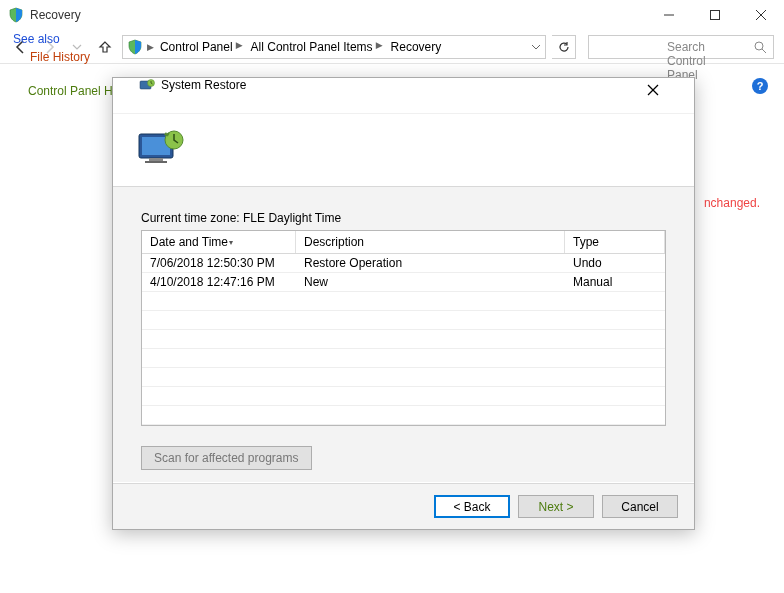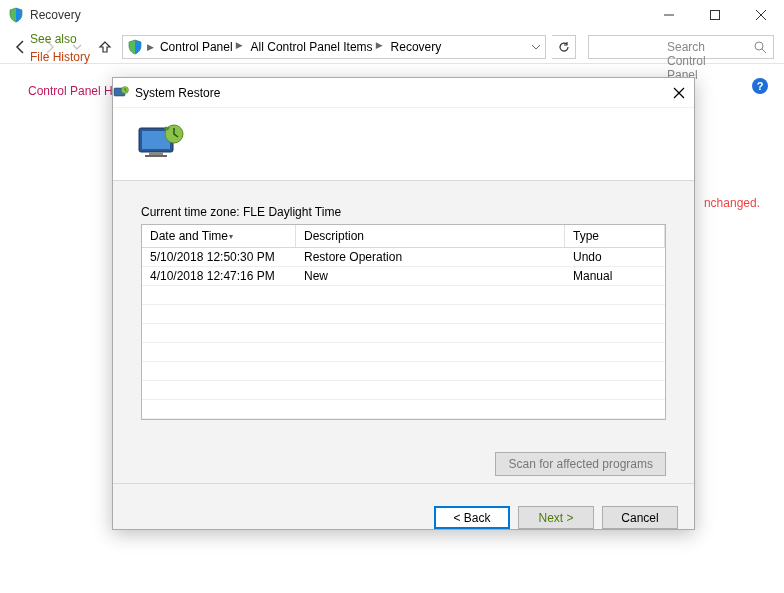--- a/index.html
+++ b/index.html
@@ -20,51 +20,51 @@
 .addr .shield{width:16px;height:16px}
 .crumb{display:flex;align-items:flex-start;gap:3px;padding:0 2px}
 .crumb-sep{color:#666;font-size:9px}
 .addr-right{display:flex;align-items:center;gap:4px;margin-left:auto}
 .refresh{width:24px;height:24px;border:1px solid #ccc;border-left:none;display:flex;align-items:center;justify-content:center}
 .search{width:186px;height:24px;border:1px solid #ccc;display:flex;align-items:center;padding:0 6px;color:#888;margin-left:6px}
 .search span{width:14px;height:14px;margin-left:auto}
 
 
 .body{position:relative;padding:20px 28px}
-.cp-home{color:#be185d;position:absolute;left:28px;top:20px}
-.see-also{position:absolute;left:30px;bottom:58px;color:#4d7c0f}
+.cp-home{color:#4d7c0f;position:absolute;left:28px;top:20px}
+.see-also{position:absolute;left:13px;bottom:58px;color:#1d4ed8}
 .file-history{position:absolute;left:30px;bottom:40px;color:#c2410c}
 .help-bubble{position:absolute;right:16px;top:14px;width:16px;height:16px;border-radius:50%;background:#1e6fd8;color:#fff;display:flex;align-items:center;justify-content:center;font-size:11px;font-weight:bold}
 .unchanged{position:absolute;right:24px;top:132px;color:#ef4444}
 
 
 .dialog{position:absolute;left:112px;top:77px;width:583px;height:453px;background:#fff;border:1px solid #aaa;box-shadow:0 4px 18px rgba(0,0,0,.25)}
-.dlg-titlebar{height:30px;display:flex;align-items:center;padding:0 0;background:#fff;border-bottom:1px solid #f0f0f0}
+.dlg-titlebar{height:36px;display:flex;align-items:flex-start;padding:0 26px;background:#fff;border-bottom:1px solid #f0f0f0}
 .dlg-titlebar .dlg-icon{width:16px;height:16px;margin-right:6px}
 .dlg-close{margin-left:auto;width:30px;height:24px;display:flex;align-items:center;justify-content:center}
 .dlg-header{padding:14px 24px 18px;display:flex;align-items:flex-start;gap:12px;border-bottom:1px solid #d8d8d8}
 .dlg-header .htxt{font-weight:bold;font-size:12px;flex:1;padding-top:2px}
 .dlg-header .hicon{width:48px;height:40px}
 .dlg-body{padding:24px 28px 12px;background:#f3f3f3}
 .tz-line{margin-bottom:5px}
 
 
 .rp-table{border:1px solid #b8b8b8;background:#fff;height:196px;overflow:hidden}
 .rp-head,.rp-row{display:flex}
 .rp-head{background:#fff;border-bottom:1px solid #d8d8d8}
 .rp-head .cell{padding:4px 8px;border-right:1px solid #e0e0e0;display:flex;align-items:center;gap:1px}
 .rp-row{border-bottom:1px solid #eee;min-height:19px}
 .rp-row .cell{padding:2px 8px}
 .c-dt{width:154px}.c-desc{flex:1}.c-type{width:100px}
 .sort-caret{font-size:8px;color:#555}
 
-.scan-row{display:flex;justify-content:flex-end;margin-top:32px}
+.scan-row{display:flex;margin-top:20px}
 .scan-btn{height:24px;padding:0 12px;background:#e1e1e1;border:1px solid #adadad;color:#777}
 
-.dlg-footer{position:absolute;left:0;right:0;bottom:0;height:46px;border-top:1px solid #d8d8d8;background:#f3f3f3;display:flex;align-items:flex-end;justify-content:flex-end;gap:8px;padding:0 16px}
+.dlg-footer{position:absolute;left:0;right:0;bottom:0;height:46px;border-top:1px solid #d8d8d8;background:#f3f3f3;display:flex;align-items:center;justify-content:flex-end;gap:8px;padding:0 16px}
 .btn{height:23px;width:76px;background:#e1e1e1;border:1px solid #adadad;display:flex;align-items:center;justify-content:center}
 .btn.default{border:2px solid #0078d7;background:#fff}
 .btn.disabled{color:#4d7c0f}
 
 svg{display:block}
 </style>
 </head>
 <body>
 
 <div class="titlebar">
@@ -208,21 +208,21 @@
     <div class="rp-table">
       <div class="rp-head">
         <div class="cell c-dt">
             <span>Date and Time</span>
             <span class="sort-caret">▾</span>
           </div>
         <div class="cell c-desc">Description</div>
         <div class="cell c-type">Type</div>
       </div>
       <div class="rp-row">
-        <div class="cell c-dt">5/10/2018 12:50:30 PM</div>
+        <div class="cell c-dt">7/06/2018 12:50:30 PM</div>
         <div class="cell c-desc">Restore Operation</div>
         <div class="cell c-type">Undo</div>
       </div>
       <div class="rp-row">
         <div class="cell c-dt">4/10/2018 12:47:16 PM</div>
         <div class="cell c-desc">New</div>
         <div class="cell c-type">Manual</div>
       </div>
       <div class="rp-row"></div>
       <div class="rp-row"></div>

